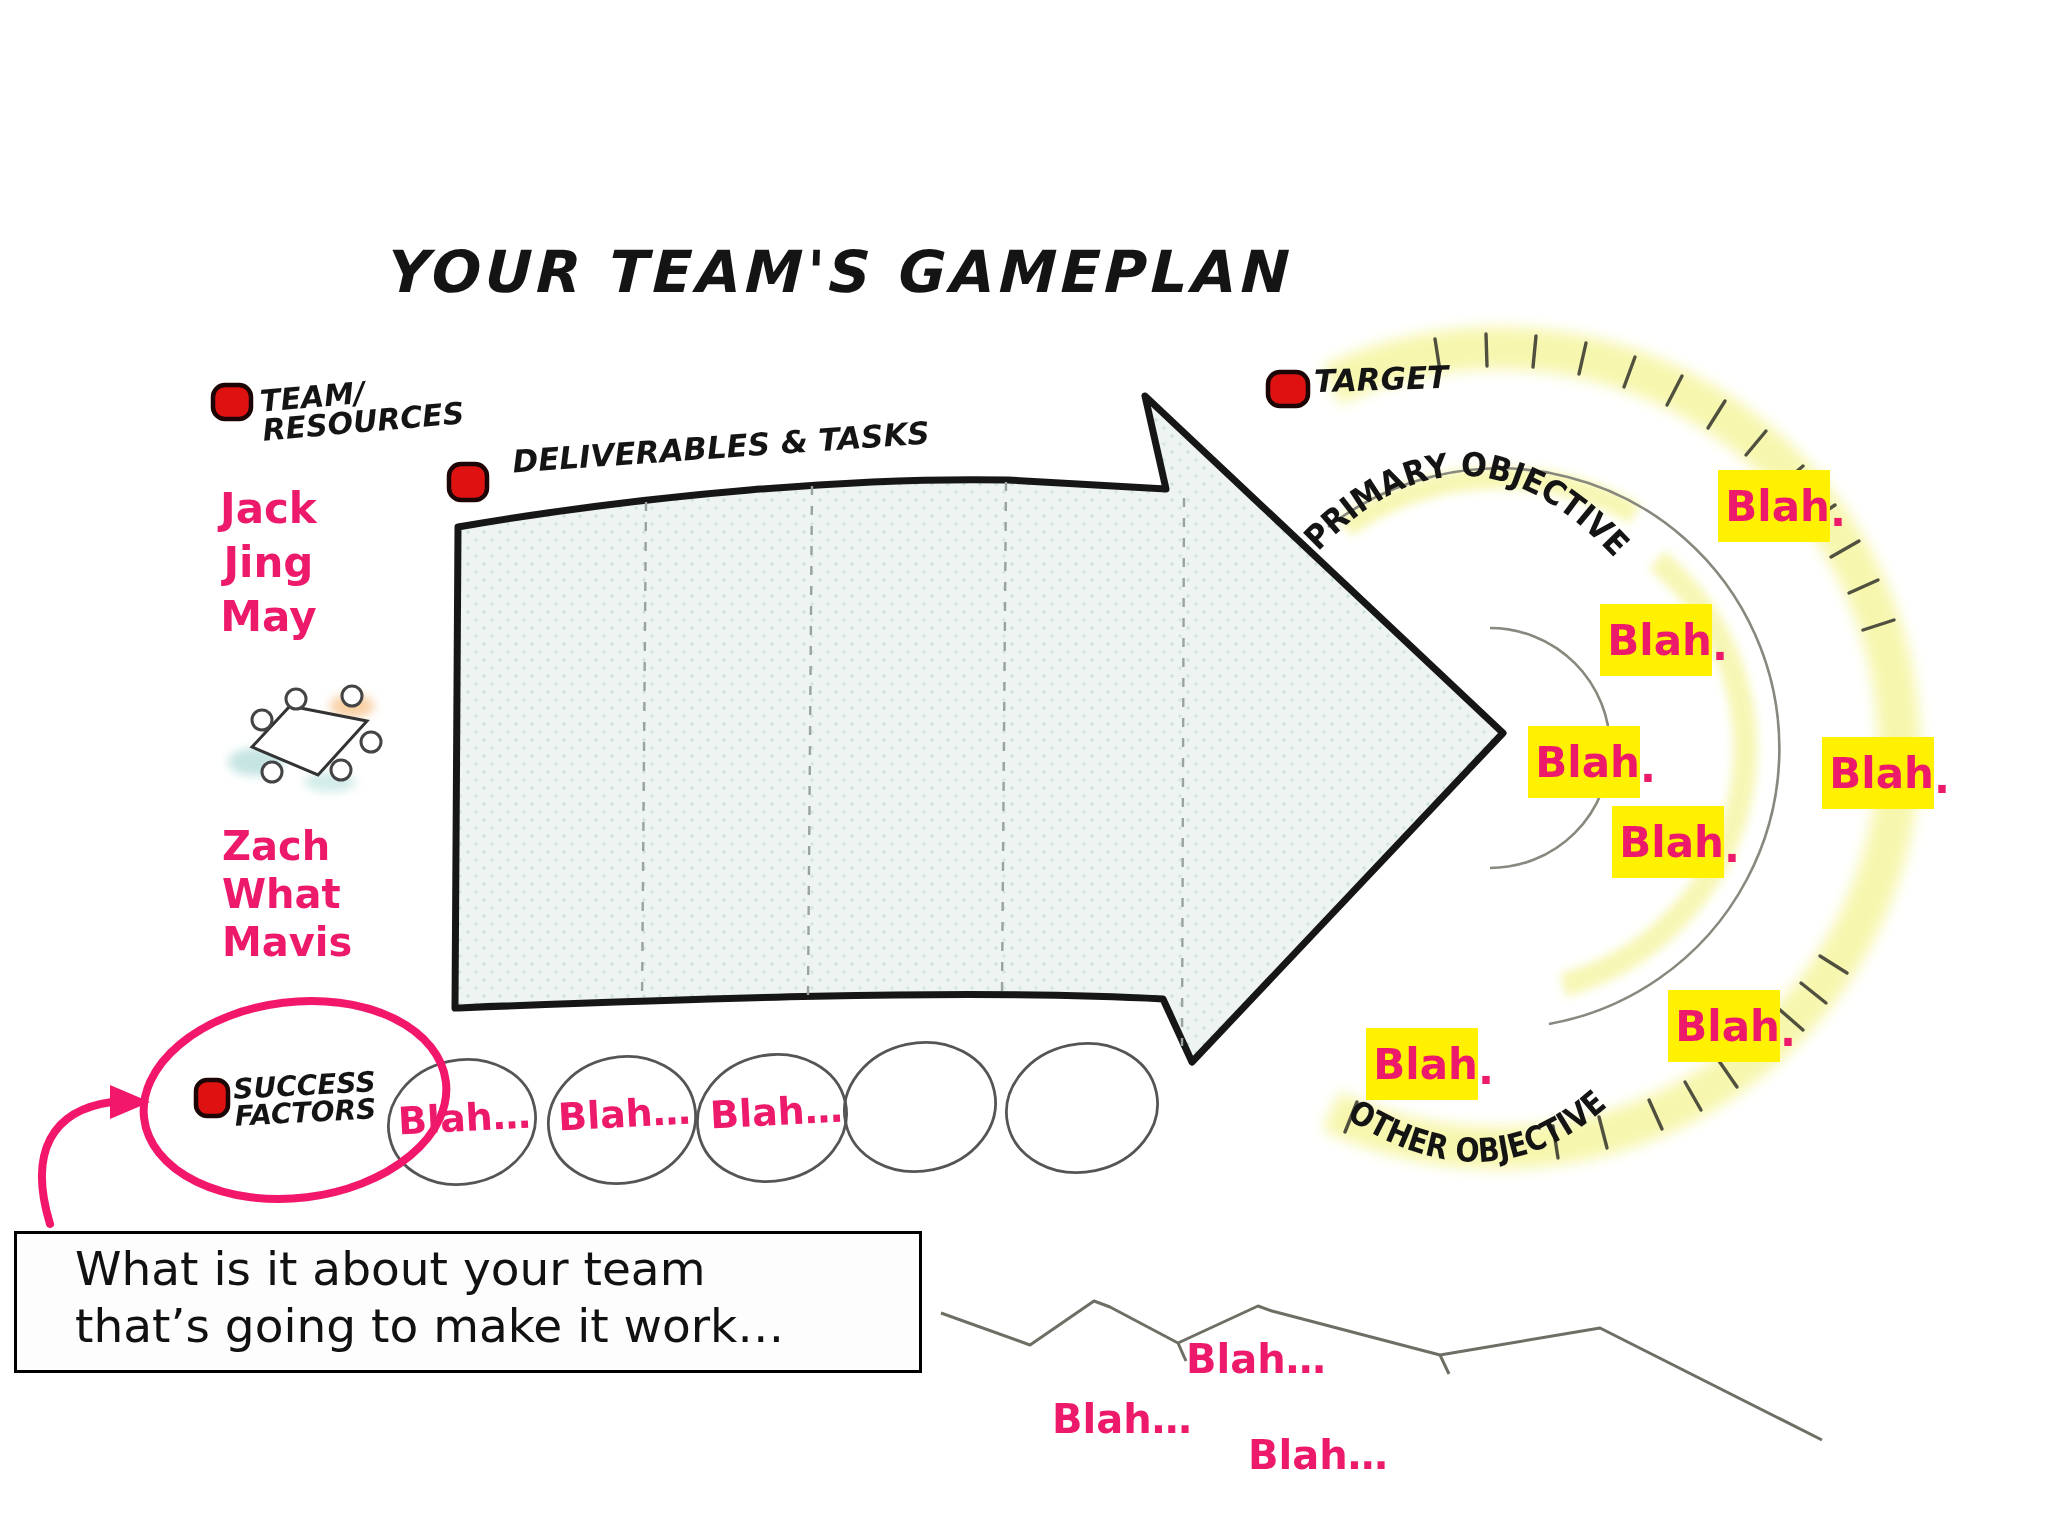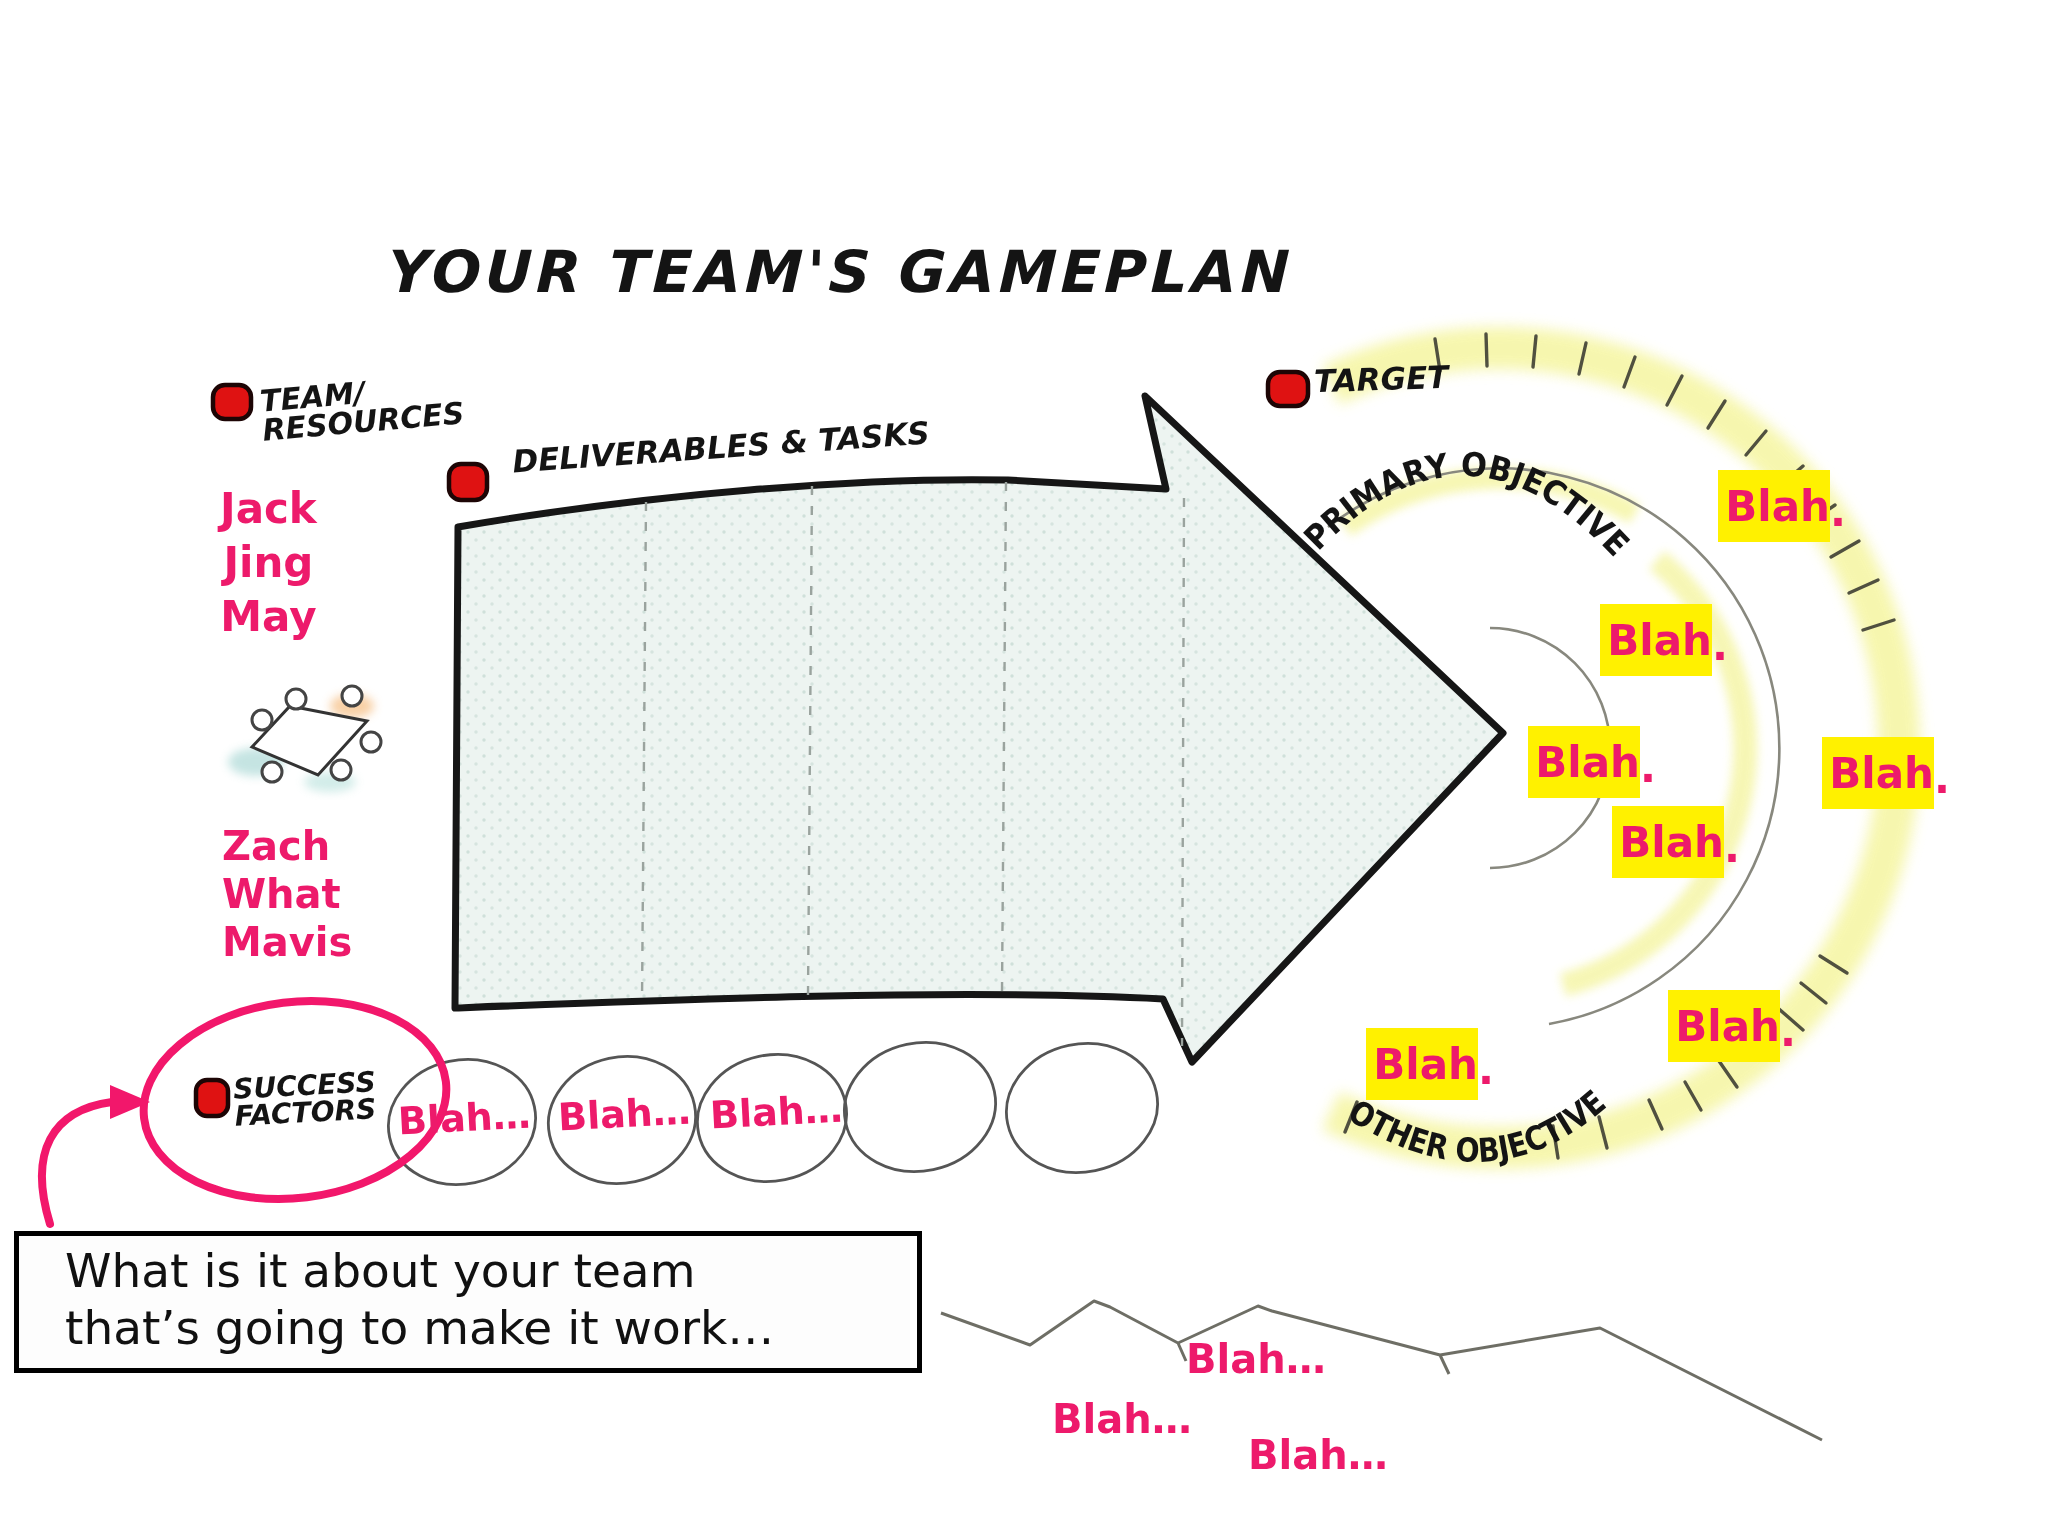--- a/index.html
+++ b/index.html
@@ -8,22 +8,22 @@
   #bg-svg{position:absolute;left:0;top:0;}
   .abs{position:absolute;}
   .title{font-size:58px;font-weight:bold;font-style:italic;letter-spacing:4px;color:#141414;white-space:nowrap;}
   .lbl{font-weight:bold;font-style:italic;color:#141414;white-space:nowrap;line-height:0.98;}
   .pink{color:#ED1A6B;white-space:nowrap;}
   .names{font-size:42px;line-height:1.28;font-weight:bold;}
   .blah-note{font-size:38px;font-weight:bold;}
   .sticky{background:#FFF100;width:112px;height:72px;display:flex;align-items:center;justify-content:flex-end;
           font-size:42px;font-weight:bold;color:#ED1A6B;}
   .sticky .dot{position:absolute;right:-16px;bottom:6px;font-size:42px;color:#ED1A6B;}
-  .callout{border:5px solid #000000;background:#fdfdfd;width:908px;height:142px;
-           padding:6px 0 0 46px;box-sizing:border-box;}
+  .callout{border:3px solid #000000;background:#fdfdfd;width:908px;height:142px;
+           padding:6px 0 0 58px;box-sizing:border-box;}
   .callout div{font-size:47px;line-height:57px;color:#111;white-space:nowrap;}
   .arc-label{font-weight:bold;font-size:33px;fill:#141414;}
 </style>
 </head>
 <body>
 
 <div id="stage">
 
   <svg id="bg-svg" width="2048" height="1536" viewBox="0 0 2048 1536">
     <defs>

